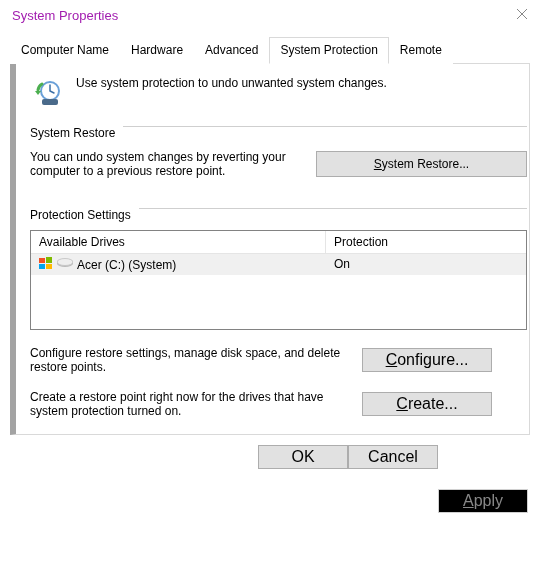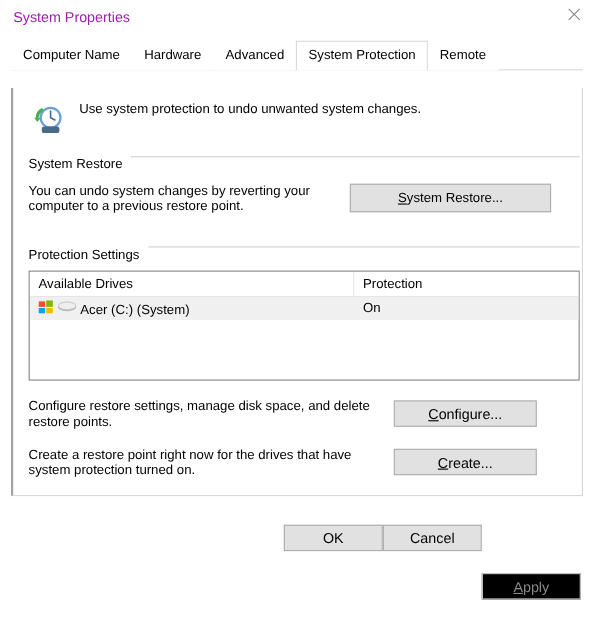--- a/index.html
+++ b/index.html
@@ -35,24 +35,24 @@
       position: relative;
       top: 1px;
       background: #fff;
       cursor: default;
     }
     .tab.active {
       border-color: #d9d9d9;
       border-bottom: 1px solid #fff;
     }
     .tab-content {
-      border-left: 2px solid #a3a3a3;
+      border-left: 6px solid #a3a3a3;
       border-right: 1px solid #d9d9d9;
       border-bottom: 1px solid #d9d9d9;
-      margin: 16px 10px;
+      margin: 0 10px;
       padding: 12px 2px 8px 14px;
     }
     .intro-row {
       display: flex;
       align-items: flex-start;
       gap: 12px;
       margin-bottom: 16px;
     }
     .legend-row {
       display: flex;
@@ -66,35 +66,35 @@
       background: #cfcfcf;
     }
     .restore-row, .config-row {
       display: flex;
       gap: 12px;
       align-items: center;
       margin-top: 10px;
     }
     .restore-text { flex: 1; max-width: 280px; }
     .btn {
-      width: 183px;
+      width: 211px;
       height: 26px;
       background: #e1e1e1;
       border: 1px solid #adadad;
       font-family: inherit;
       font-size: 12px;
       cursor: default;
     }
     .btn-small {
       width: 130px;
       height: 24px;
       background: #e1e1e1;
       border: 1px solid #adadad;
       font-family: inherit;
-      font-size: 13px;
+      font-size: 16px;
       cursor: default;
     }
     .btn.disabled-look, .btn-small.disabled-look {
       color: #888;
       background: #000000;
       border-color: #d0d0d0;
       margin-top: 44px;
     }
     .u { text-decoration: underline; text-underline-offset: 1px; }
     .drives-table {

